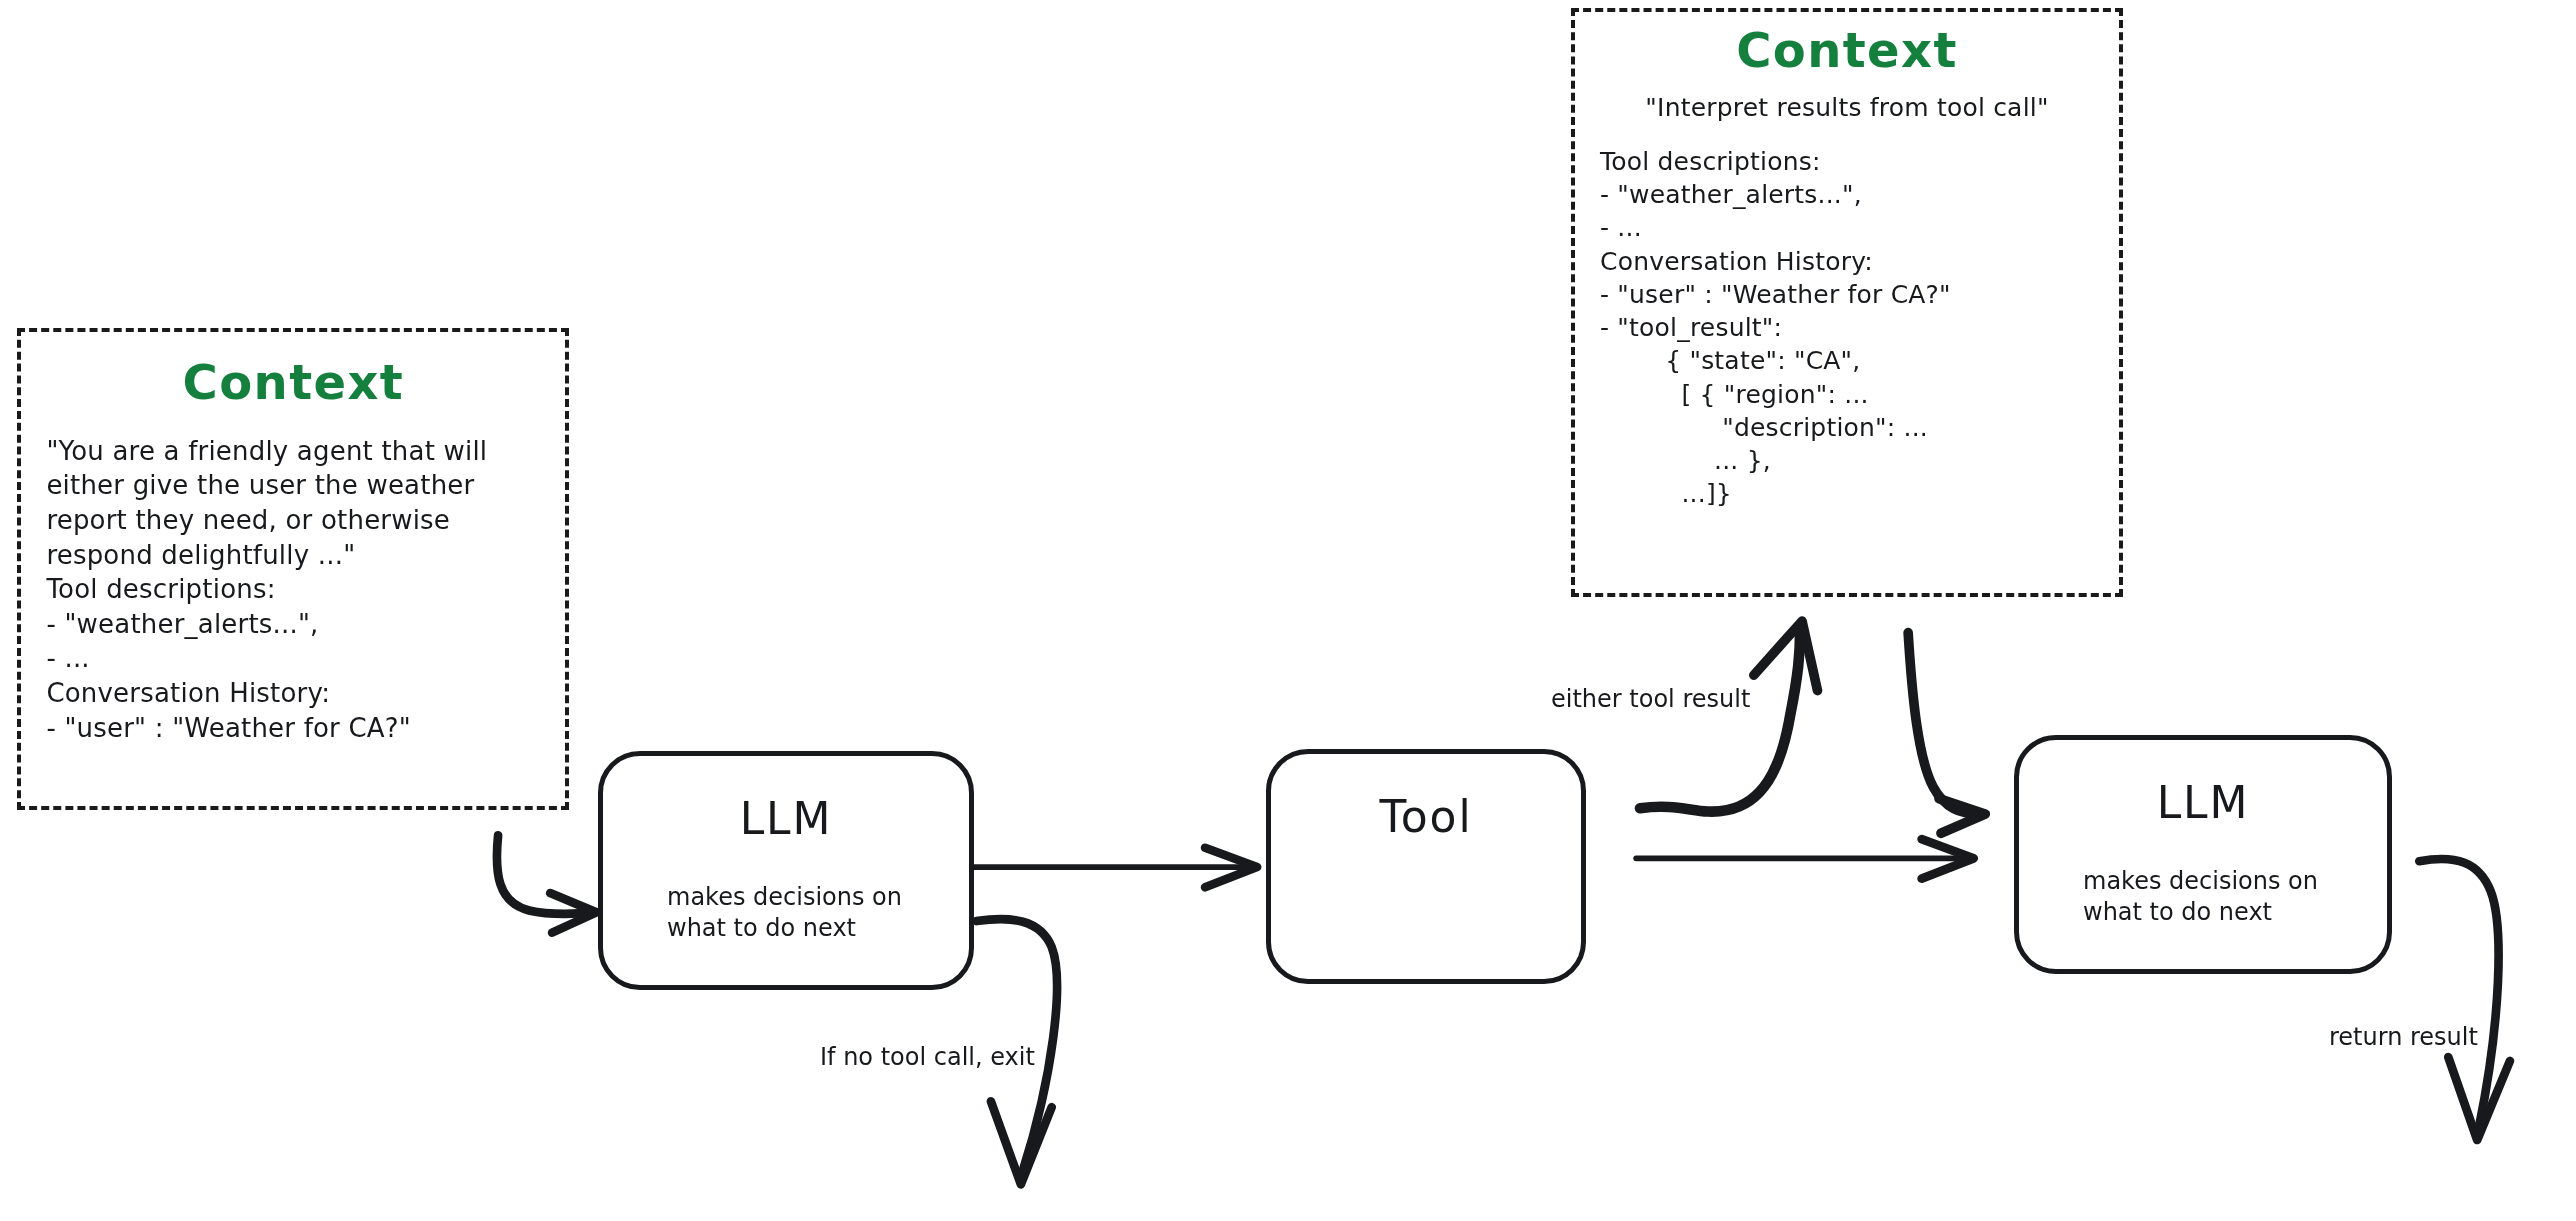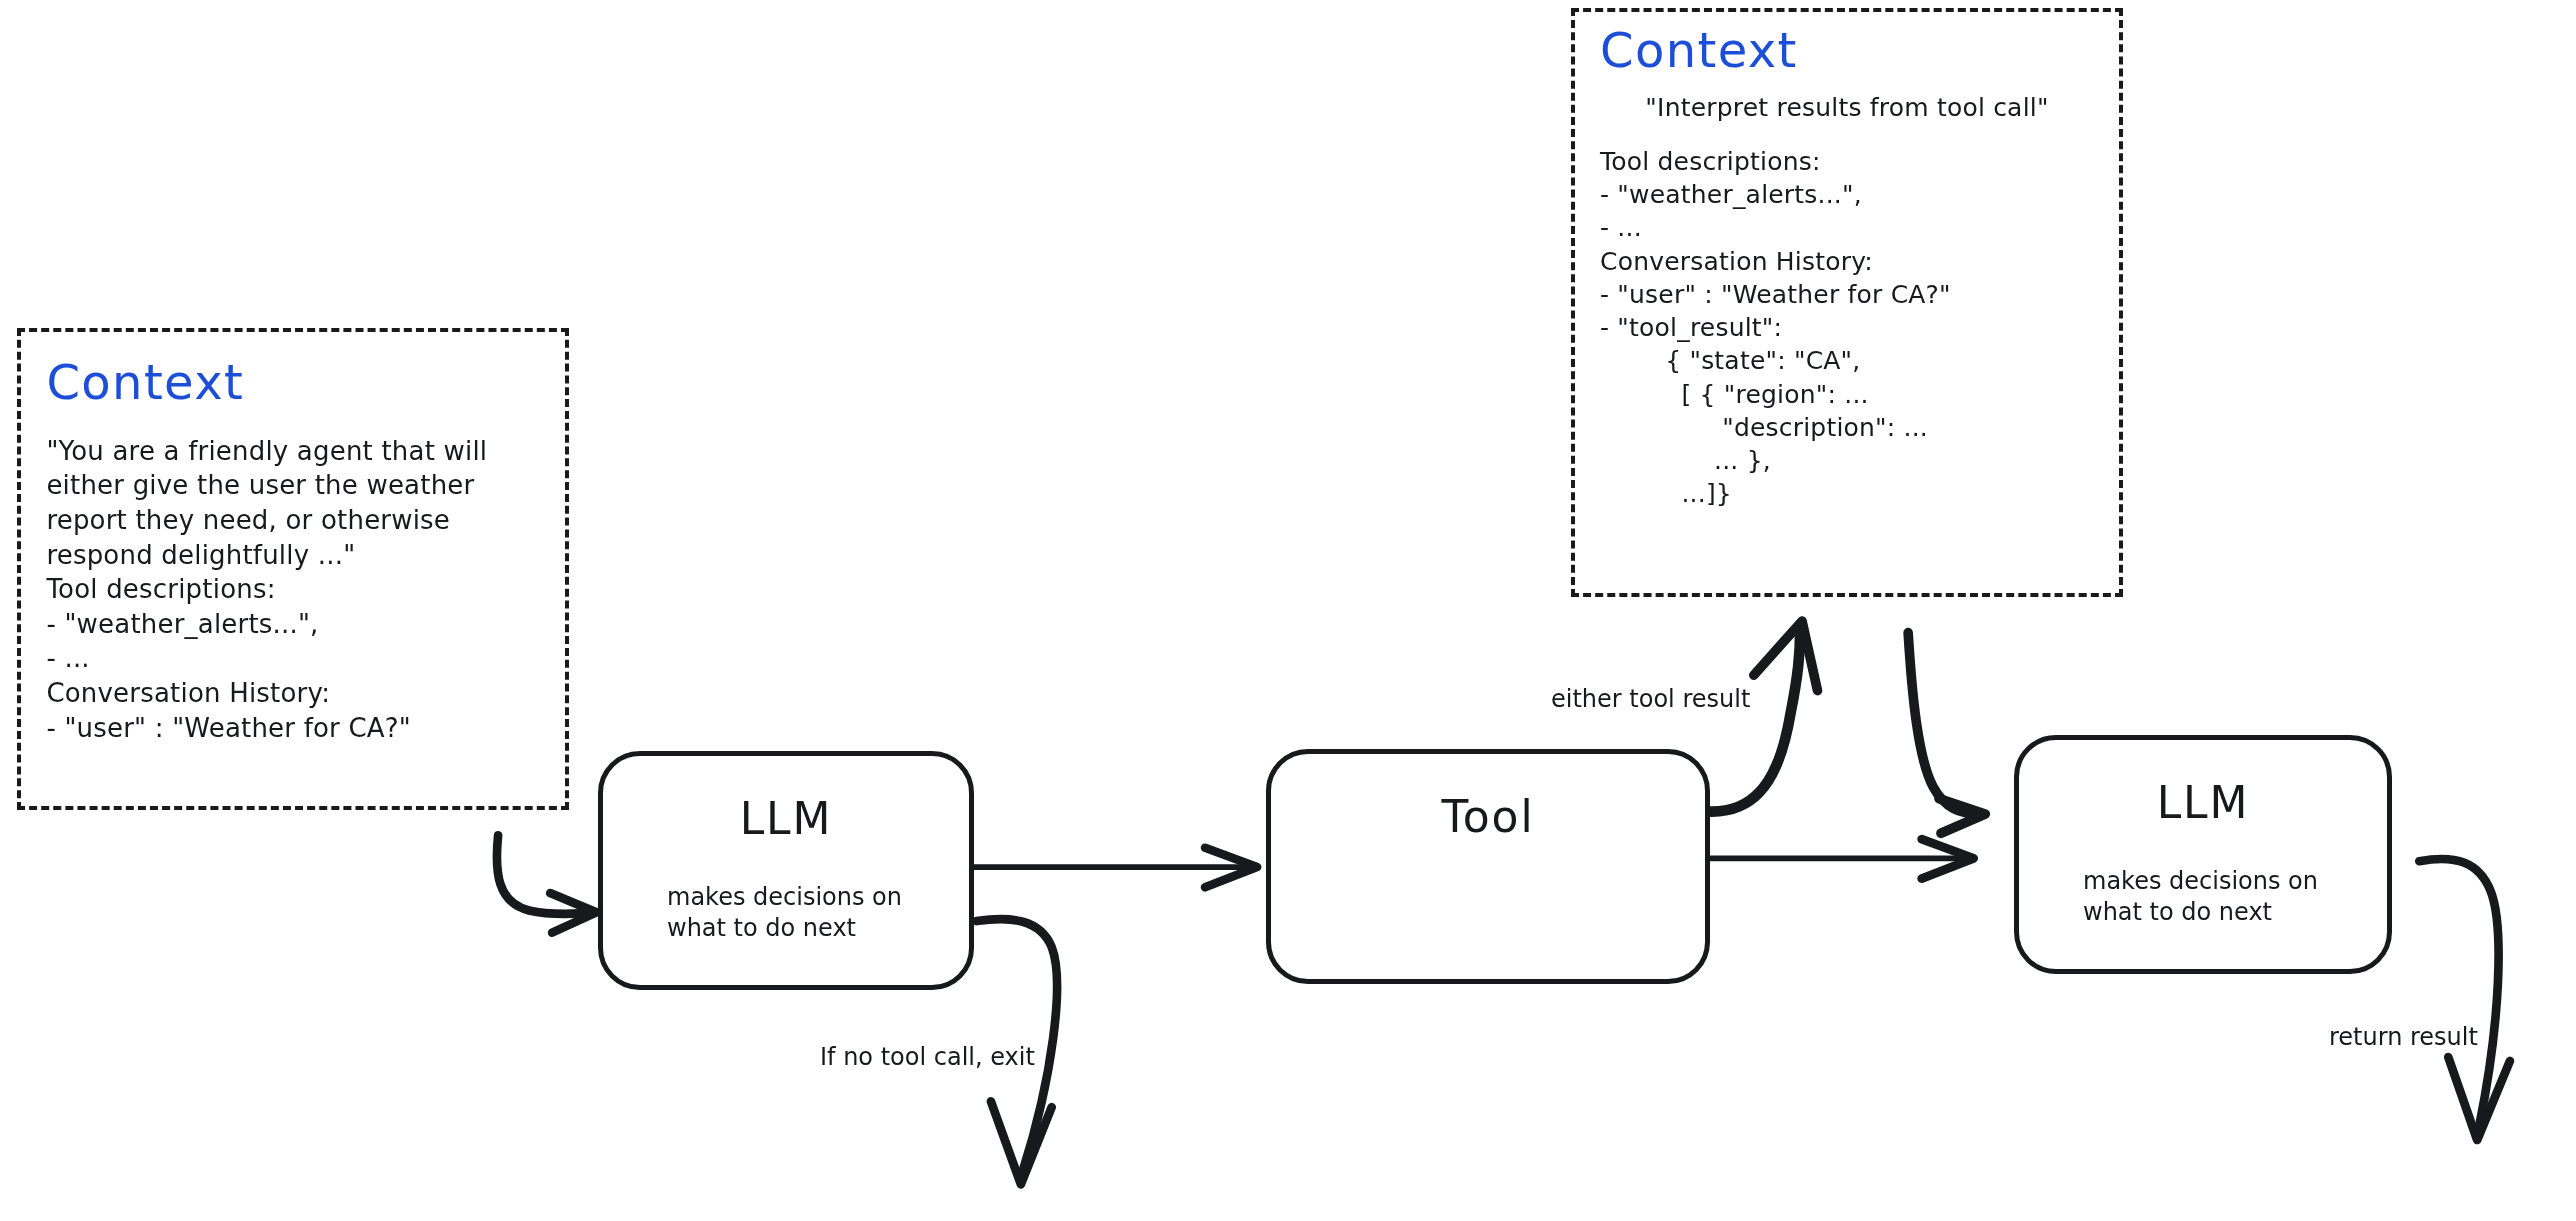--- a/index.html
+++ b/index.html
@@ -26,26 +26,26 @@
   }
 
   
   .context-box {
     position: absolute;
     box-sizing: border-box;
     border: 4.8px dashed #1a1a1a;
     background: transparent;
   }
   .ctx-title {
-    text-align: left;
+    text-align: center;
     font-size: 48px;
     line-height: 1.08;
-    color: #1d4ed8;
+    color: #15803d;
     font-family: "DejaVu Sans", sans-serif;
-    font-weight: 400;
+    font-weight: 700;
     letter-spacing: 1.4px;
   }
   .ctx-body {
     font-size: 26px;
     line-height: 1.33;
     color: #17191c;
     white-space: pre-wrap;
     font-family: "DejaVu Sans", sans-serif;
     letter-spacing: 0.2px;
   }
@@ -85,21 +85,21 @@
     line-height: 1.28;
     color: #17191c;
     white-space: pre-line;
     margin-top: 41px;
     text-align: left;
     align-self: flex-start;
     margin-left: 64px;
   }
 
   #node-llm-1  { left: 598px;  top: 751px; width: 376px; height: 239px; }
-  #node-tool   { left: 1266px; top: 749px; width: 444px; height: 235px; }
+  #node-tool   { left: 1266px; top: 749px; width: 320px; height: 235px; }
   #node-llm-2  { left: 2014px; top: 735px; width: 378px; height: 239px; }
   #node-tool .node-sub { margin-left: 68px; }
   #node-llm-2 .node-sub { margin-left: 64px; }
 
   
   .edge-label {
     position: absolute;
     font-size: 24px;
     line-height: 1.2;
     color: #17191c;

